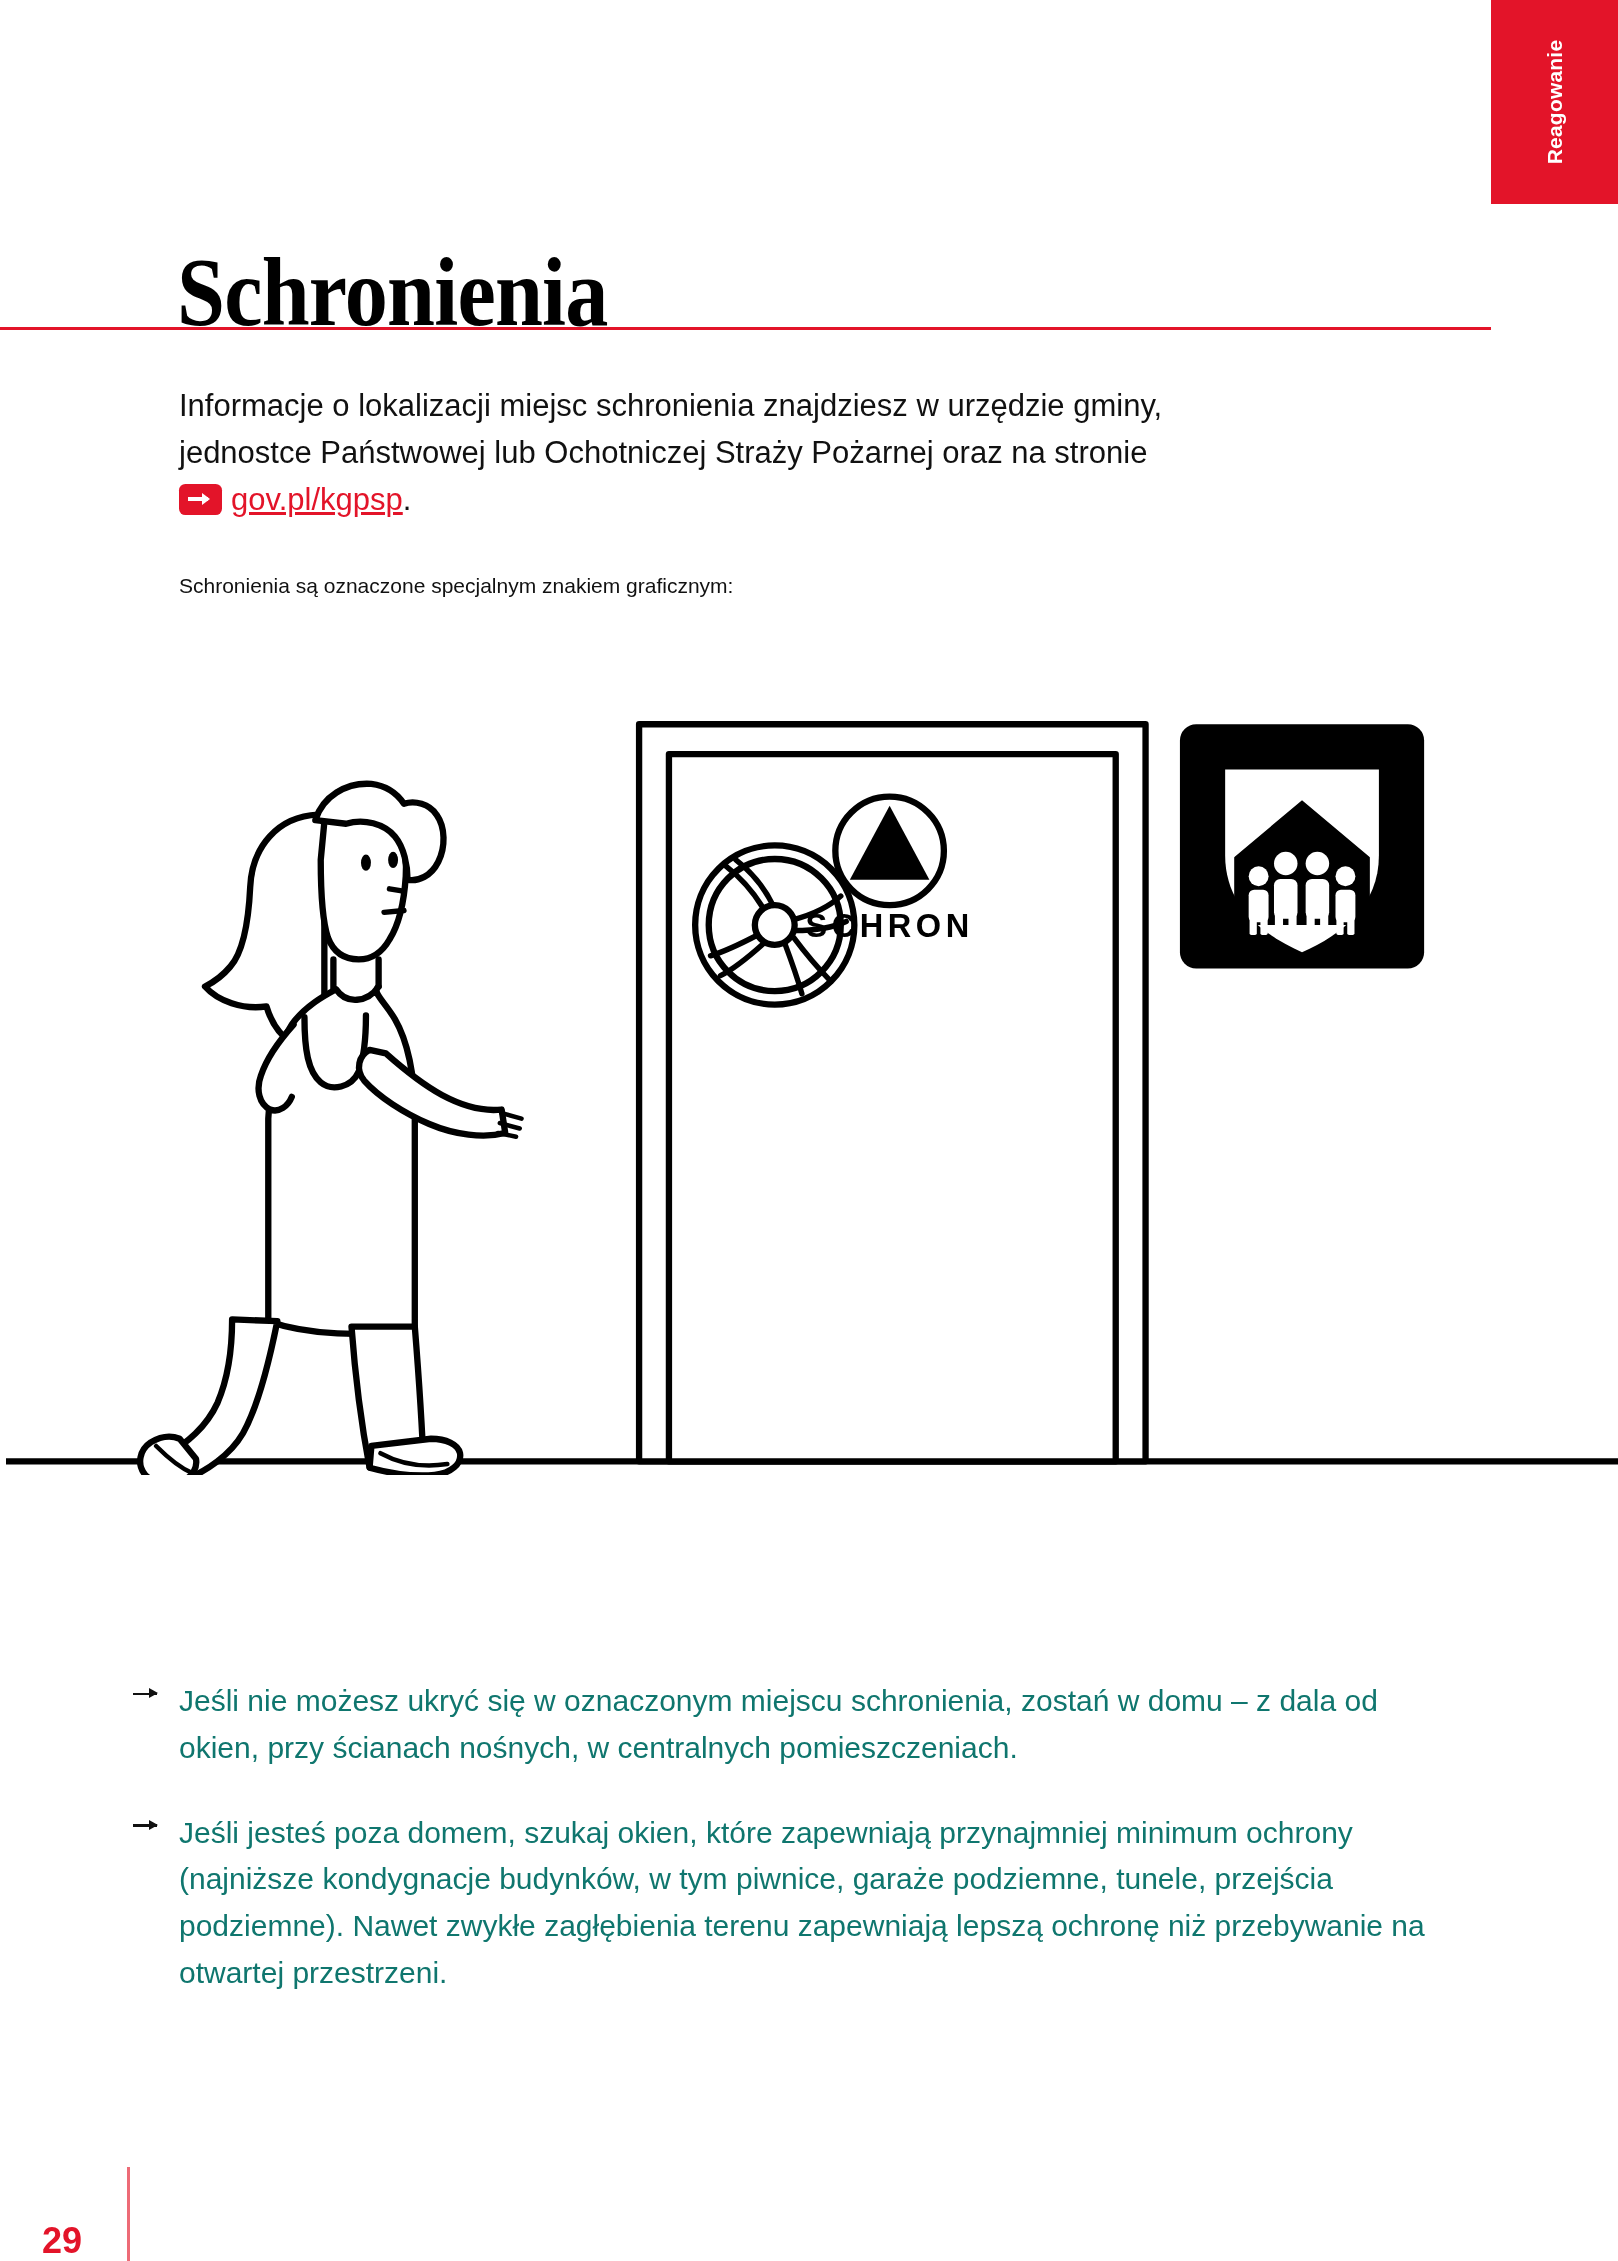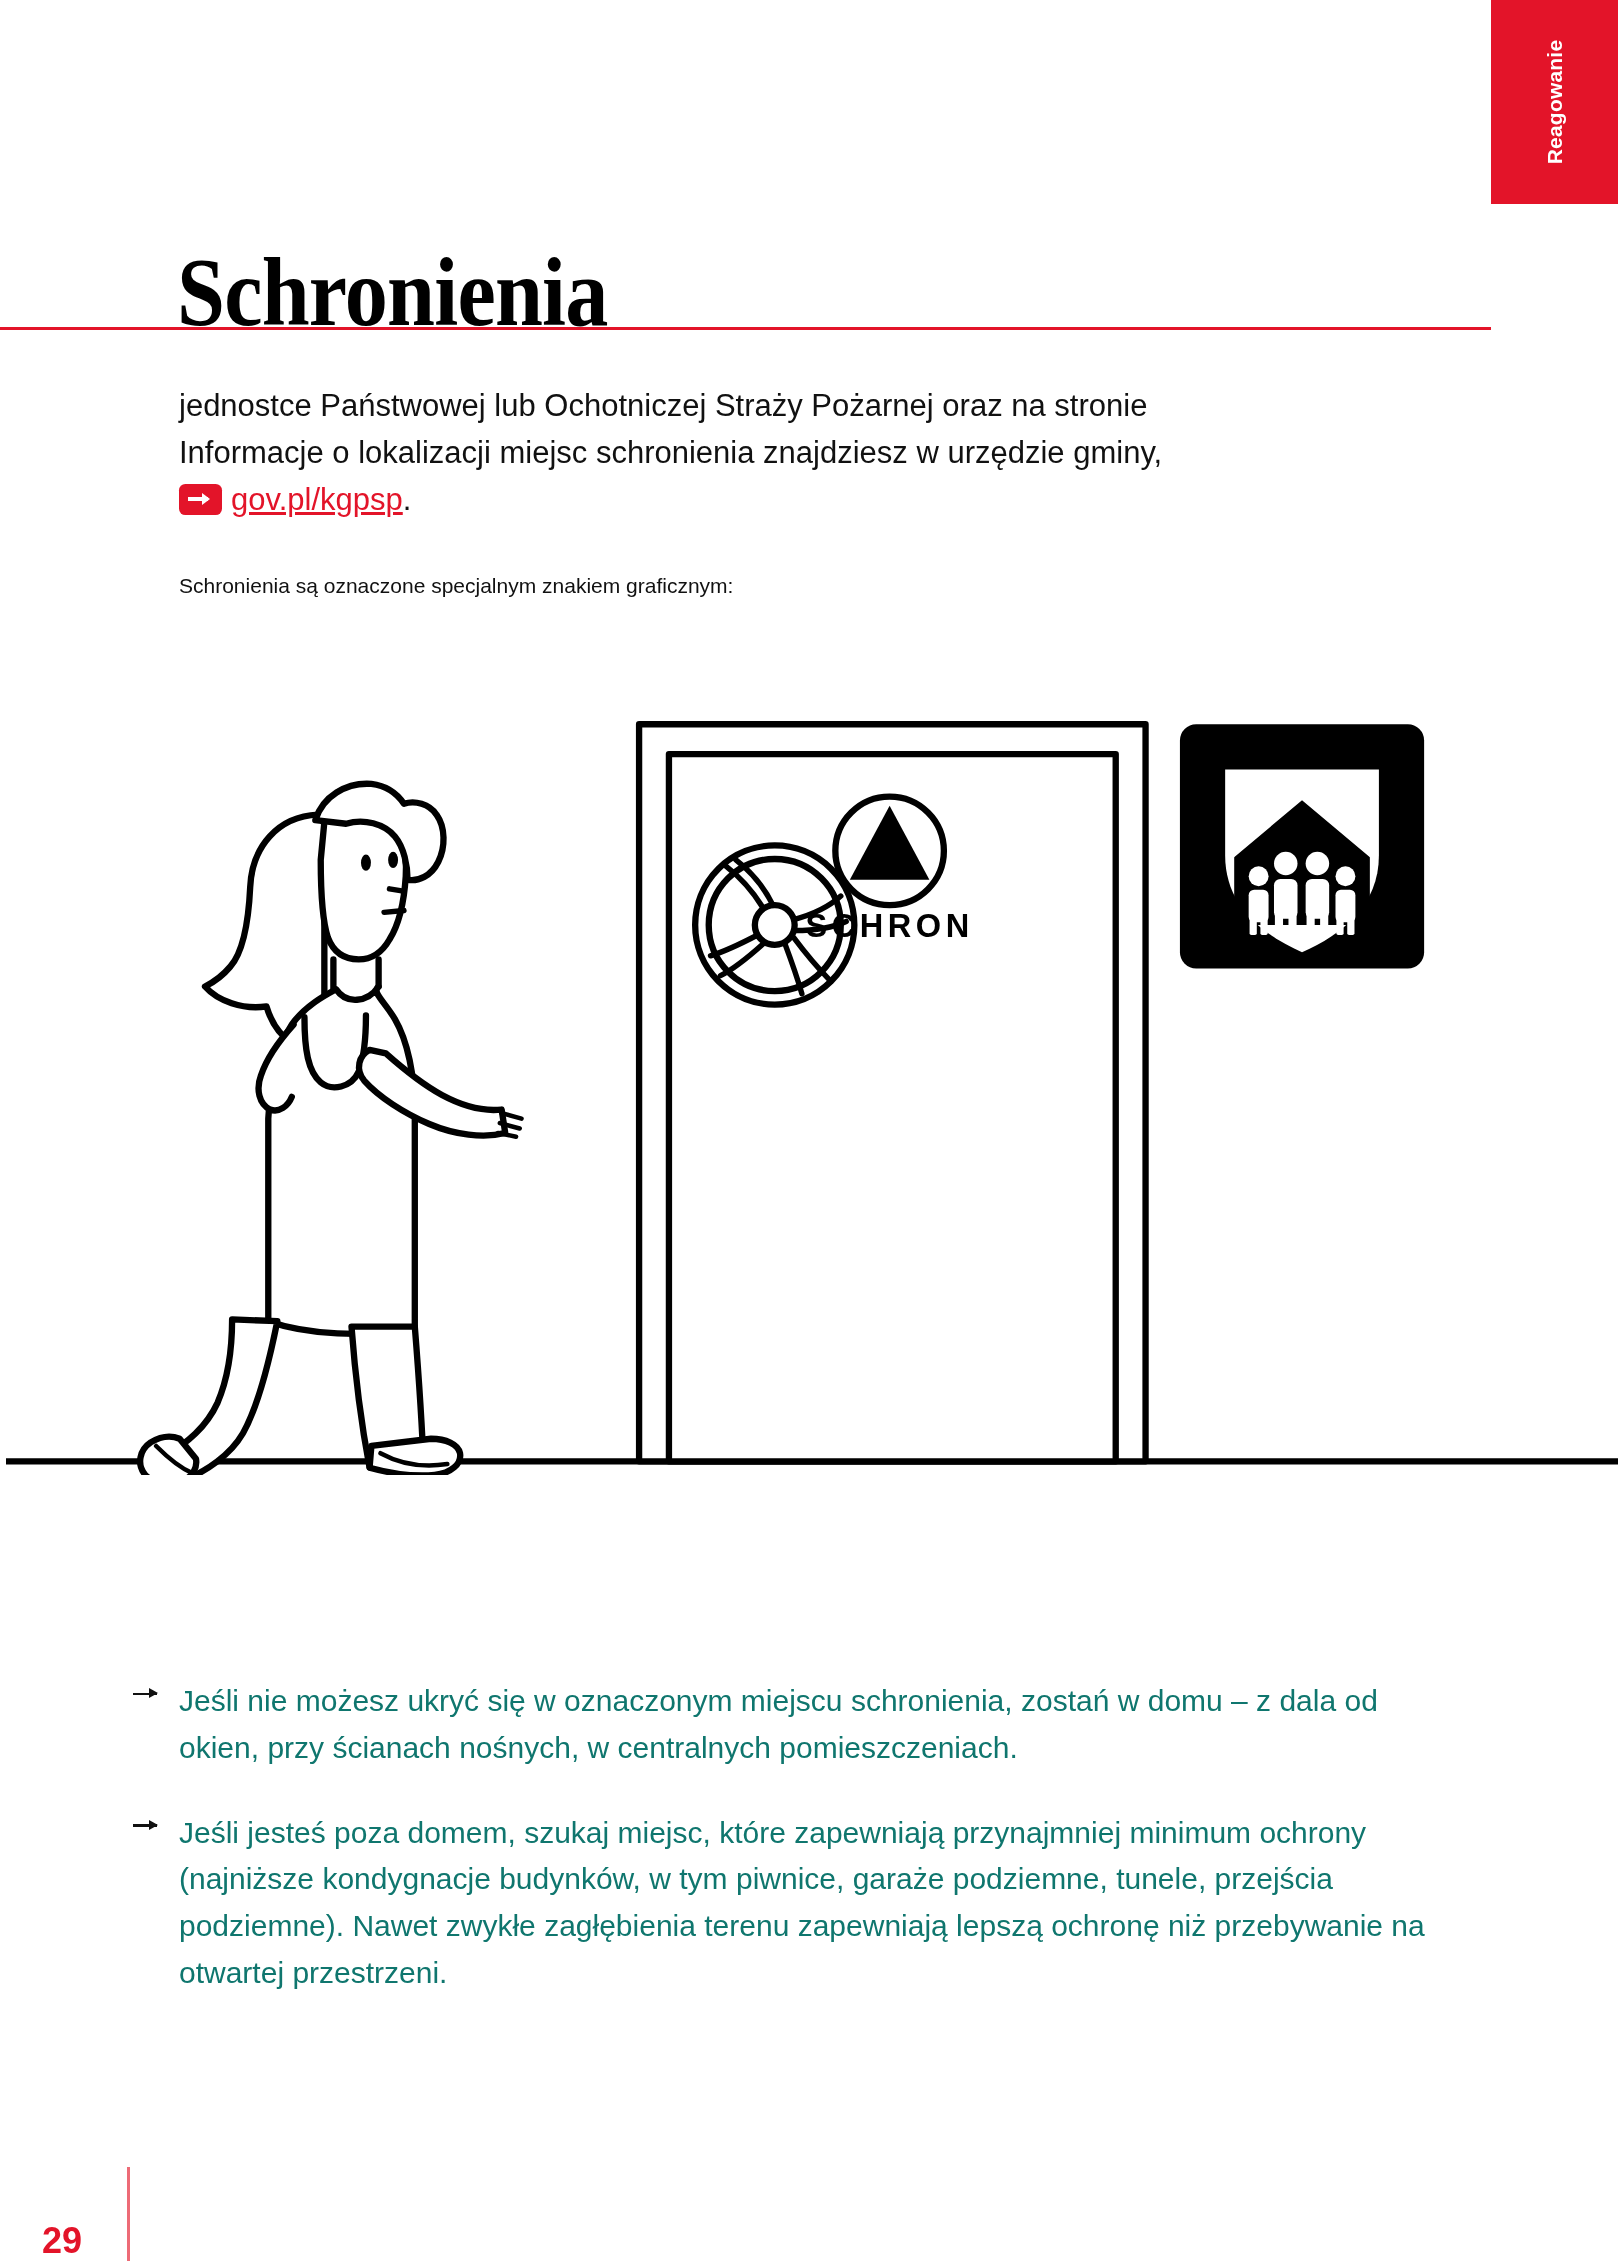--- a/index.html
+++ b/index.html
@@ -186,22 +186,22 @@
 
   <div class="side-tab">
     <span class="side-tab-label">Reagowanie</span>
   </div>
 
   <h1 class="page-title">Schronienia</h1>
 
   <div class="header-rule"></div>
 
   <div class="intro">
+    <span class="line">Informacje o lokalizacji miejsc schronienia znajdziesz w urzędzie gminy,</span>
     <span class="line">jednostce Państwowej lub Ochotniczej Straży Pożarnej oraz na stronie</span>
-    <span class="line">Informacje o lokalizacji miejsc schronienia znajdziesz w urzędzie gminy,</span>
     <span class="line">
       <span class="linkbadge">
         <span class="arrow"></span>
       </span><a class="link-url" href="#">gov.pl/kgpsp</a><span class="link-dot">.</span>
     </span>
   </div>
 
   <div class="subintro">
     <span>Schronienia są oznaczone specjalnym znakiem graficznym:</span>
   </div>
@@ -337,21 +337,21 @@
     </svg>
   </div>
 
   <div class="bullets">
     <div class="bullet">
       <span class="b-arrow"></span>
       <span>Jeśli nie możesz ukryć się w oznaczonym miejscu schronienia, zostań w domu – z dala od okien, przy ścianach nośnych, w centralnych pomieszczeniach.</span>
     </div>
     <div class="bullet">
       <span class="b-arrow"></span>
-      <span>Jeśli jesteś poza domem, szukaj miejsc, które zapewniają przynajmniej minimum ochrony (najniższe kondygnacje budynków, w tym piwnice, garaże podziemne, tunele, przejścia podziemne). Nawet zwykłe zagłębienia terenu zapewniają lepszą ochronę niż przebywanie na otwartej przestrzeni.</span>
+      <span>Jeśli jesteś poza domem, szukaj okien, które zapewniają przynajmniej minimum ochrony (najniższe kondygnacje budynków, w tym piwnice, garaże podziemne, tunele, przejścia podziemne). Nawet zwykłe zagłębienia terenu zapewniają lepszą ochronę niż przebywanie na otwartej przestrzeni.</span>
     </div>
   </div>
 
   <div class="footer-divider"></div>
   <div class="page-number">29</div>
 
 </div>
 
 
 </body></html>

